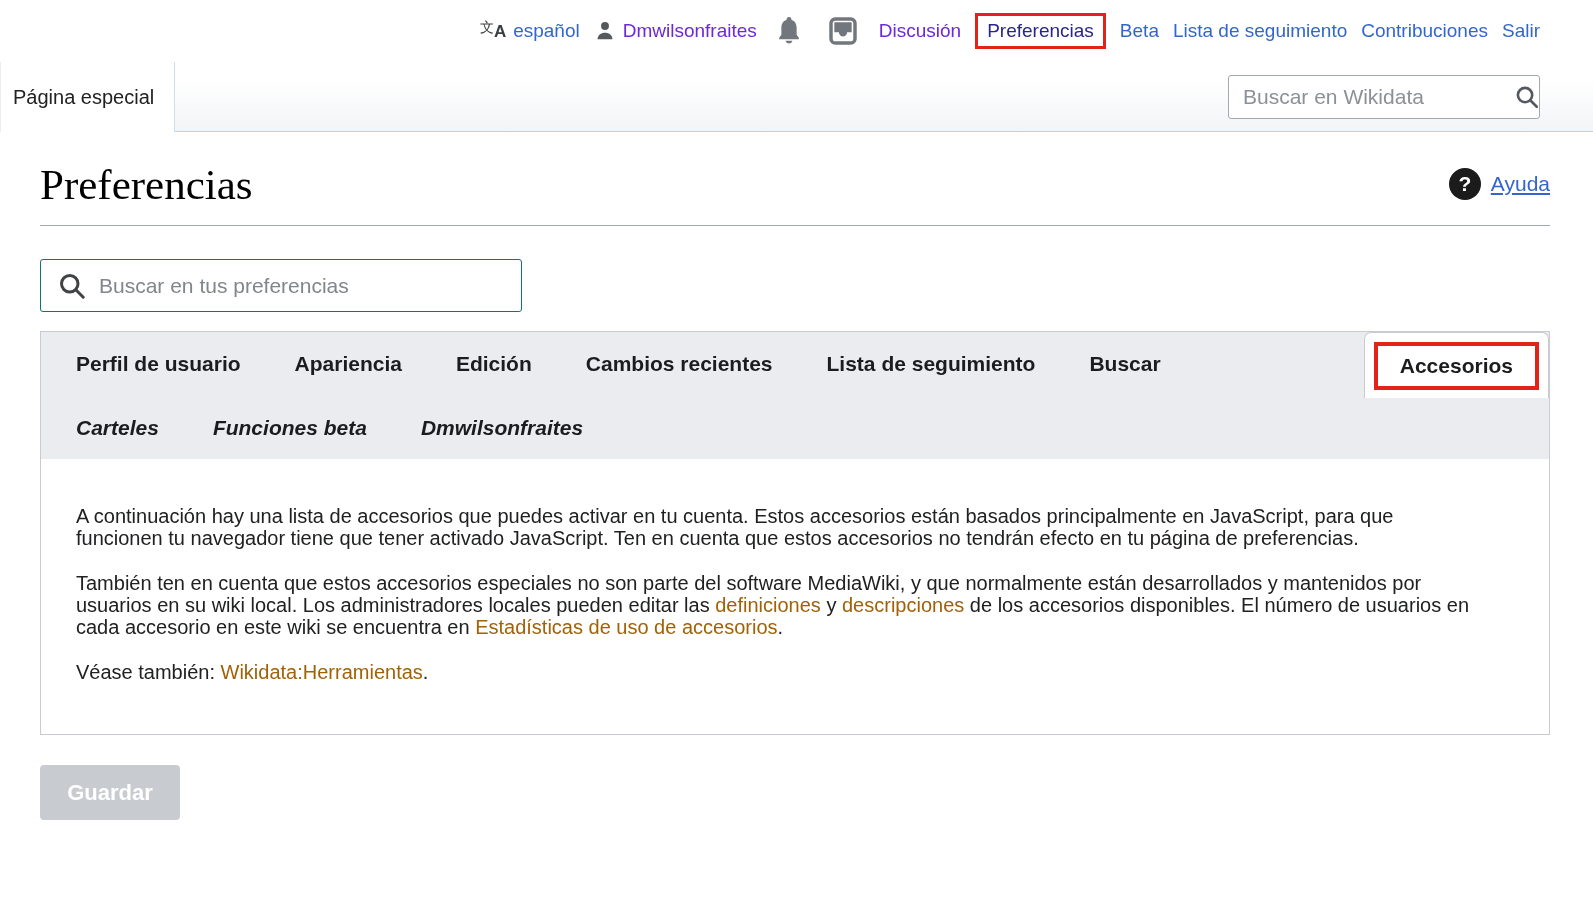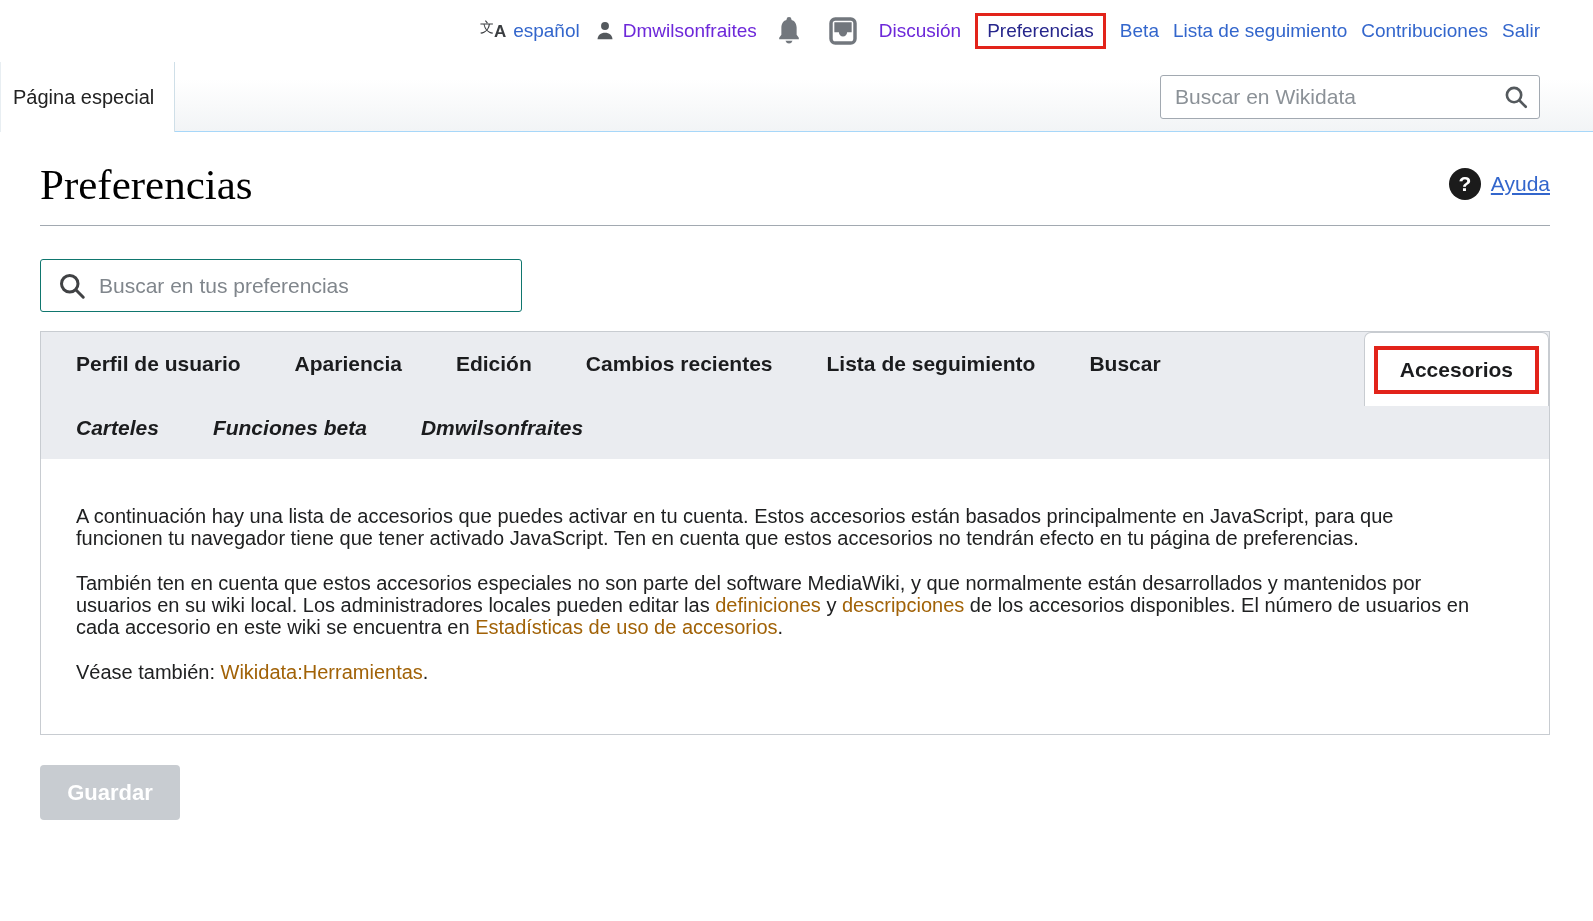--- a/index.html
+++ b/index.html
@@ -19,21 +19,21 @@
   .uls-icon .lat { font-size:17px; font-weight:bold; }
   .red-annotation { border:3px solid #e2231a; padding:4px 9px; }
 
   
   .header-band { height:70px; display:flex; }
   .page-tab { background:#fff; padding:0 20px 0 12px; display:flex; align-items:center;
               font-size:20px; color:#222; border-left:1px solid #e8eef2; border-right:1px solid #cfdfe8; }
   .band-rest { flex:1; background:linear-gradient(#ffffff 25%, #f2f4f6 100%);
                border-bottom:1px solid #a7d7f9; display:flex; align-items:center;
                justify-content:flex-end; padding-right:53px; }
-  .site-search { width:380px; height:44px; background:#fff; border:1px solid #a2a9b1;
+  .site-search { width:312px; height:44px; background:#fff; border:1px solid #a2a9b1;
                  border-radius:3px; display:flex; padding:0 10px 0 14px; }
   .site-search input { flex:1; border:none; outline:none; font-size:21px; color:#54595d;
                        font-family:inherit; background:transparent; }
   .site-search input::placeholder { color:#8b9197; opacity:1; }
 
   
   .content-wrap { padding:0 43px 0 40px; position:relative; }
   .help-row { position:absolute; right:43px; top:36px; display:flex; align-items:center; gap:10px; }
   .help-icon { width:32px; height:32px; border-radius:50%; background:#1b1b1b; color:#fff;
                font-size:21px; font-weight:bold; display:flex; align-items:center; justify-content:center; }
@@ -50,21 +50,21 @@
 
   
   .prefs-panel { margin-top:19px; border:1px solid #c8ccd1; }
   .tab-header { background:#eaecf0; padding-left:8px; }
   .tab-row { display:flex; align-items:stretch; height:64px; }
   .tab-row.second { height:63px;font-style:italic; }
   .tab { display:flex; align-items:center; padding:0 27px; font-weight:bold; font-size:21px;
          color:#1b1c1e; cursor:pointer; }
   .tab-active { margin-left:auto; background:#fff; border:1px solid #c8ccd1; border-bottom:none;
                 border-radius:7px 7px 0 0; display:flex; align-items:center; padding:0 9px;
-                height:74px; }
+                height:66px; }
   .tab-active .red-tab-box { border:4px solid #e2231a; padding:8px 22px; font-weight:bold;
                              font-size:21px; color:#1b1c1e; }
 
   .panel-body { background:#fff; padding:46px 40px 28px 35px; font-size:20px; line-height:22px; }
   .panel-body p { max-width:1400px; margin-bottom:23px; }
   .panel-body a { color:#a16207; text-decoration:none; }
   .see-also { margin-bottom:0; }
 
   
   .save-btn { margin:30px 0 0 40px; width:140px; height:55px; background:#c8ccd1; border:none;

